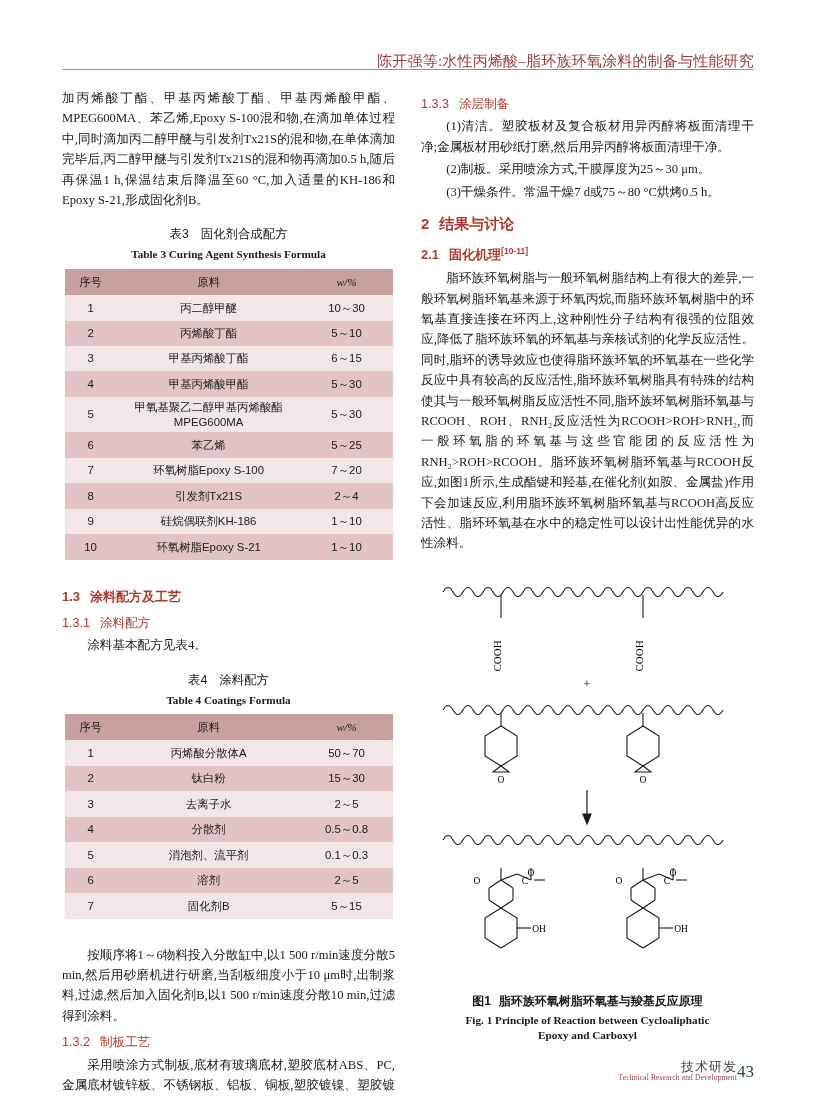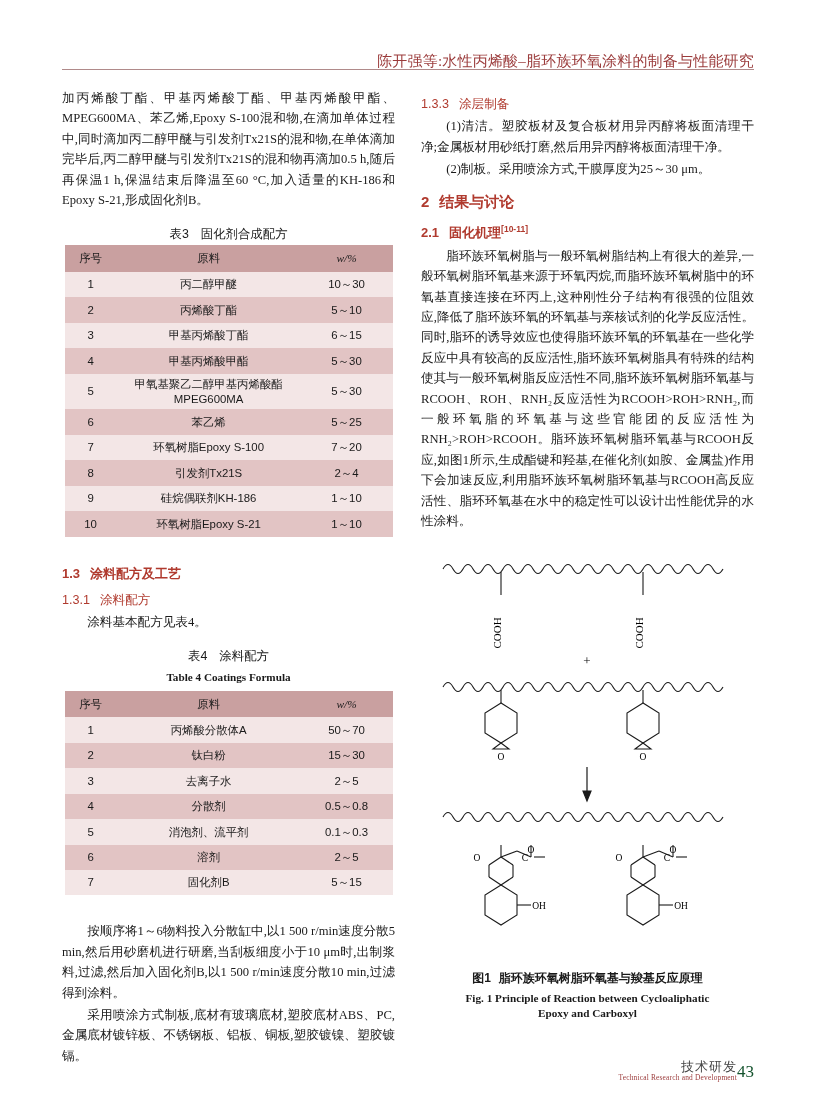--- a/index.html
+++ b/index.html
@@ -229,20 +229,21 @@
   <div class="columns">
 
     <div class="col">
 
       <p>加丙烯酸丁酯、甲基丙烯酸丁酯、甲基丙烯酸甲酯、MPEG600MA、苯乙烯,Epoxy S-100混和物,在滴加单体过程中,同时滴加丙二醇甲醚与引发剂Tx21S的混和物,在单体滴加完毕后,丙二醇甲醚与引发剂Tx21S的混和物再滴加0.5 h,随后再保温1 h,保温结束后降温至60 °C,加入适量的KH-186和Epoxy S-21,形成固化剂B。</p>
 
       <div class="table-block">
         <div class="tbl-title-cn">
           <span class="t-num">表3</span><span>固化剂合成配方</span>
         </div>
+        <div class="tbl-title-en">Table 3   Curing Agent Synthesis Formula</div>
         <table class="data">
           <thead>
             <tr>
               <th>序号</th>
               <th>原料</th>
               <th class="it">w/%</th>
             </tr>
           </thead>
           <tbody>
             <tr class="odd">
@@ -360,31 +361,35 @@
               <td class="c2">5～15</td>
             </tr>
           </tbody>
         </table>
       </div>
 
       <div class="spacer-md"></div>
 
       <p class="ind">按顺序将1～6物料投入分散缸中,以1 500 r/min速度分散5 min,然后用砂磨机进行研磨,当刮板细度小于10 μm时,出制浆料,过滤,然后加入固化剂B,以1 500 r/min速度分散10 min,过滤得到涂料。</p>
 
+      <h4 class="subsub">
+        <span class="num">1.3.2</span><span>制板工艺</span>
+      </h4>
       <p class="ind">采用喷涂方式制板,底材有玻璃底材,塑胶底材ABS、PC,金属底材镀锌板、不锈钢板、铝板、铜板,塑胶镀镍、塑胶镀镉。</p>
 
     </div>
 
     <div class="col">
 
       <h4 class="subsub">
         <span class="num">1.3.3</span><span>涂层制备</span>
       </h4>
       <p class="ind">(1)清洁。塑胶板材及复合板材用异丙醇将板面清理干净;金属板材用砂纸打磨,然后用异丙醇将板面清理干净。</p>
       <p class="ind">(2)制板。采用喷涂方式,干膜厚度为25～30 μm。</p>
+      <p class="ind">(3)干燥条件。常温干燥7 d或75～80 °C烘烤0.5 h。</p>
 
       <h2 class="sec">
         <span class="num">2</span><span>结果与讨论</span>
       </h2>
 
       <h3 class="sub">
         <span class="num">2.1</span><span>固化机理</span><sup>[10-11]</sup>
       </h3>
 
       <p class="ind">脂环族环氧树脂与一般环氧树脂结构上有很大的差异,一般环氧树脂环氧基来源于环氧丙烷,而脂环族环氧树脂中的环氧基直接连接在环丙上,这种刚性分子结构有很强的位阻效应,降低了脂环族环氧的环氧基与亲核试剂的化学反应活性。同时,脂环的诱导效应也使得脂环族环氧的环氧基在一些化学反应中具有较高的反应活性,脂环族环氧树脂具有特殊的结构使其与一般环氧树脂反应活性不同,脂环族环氧树脂环氧基与RCOOH、ROH、RNH₂反应活性为RCOOH&gt;ROH&gt;RNH₂,而一般环氧脂的环氧基与这些官能团的反应活性为RNH₂&gt;ROH&gt;RCOOH。脂环族环氧树脂环氧基与RCOOH反应,如图1所示,生成酯键和羟基,在催化剂(如胺、金属盐)作用下会加速反应,利用脂环族环氧树脂环氧基与RCOOH高反应活性、脂环环氧基在水中的稳定性可以设计出性能优异的水性涂料。</p>

